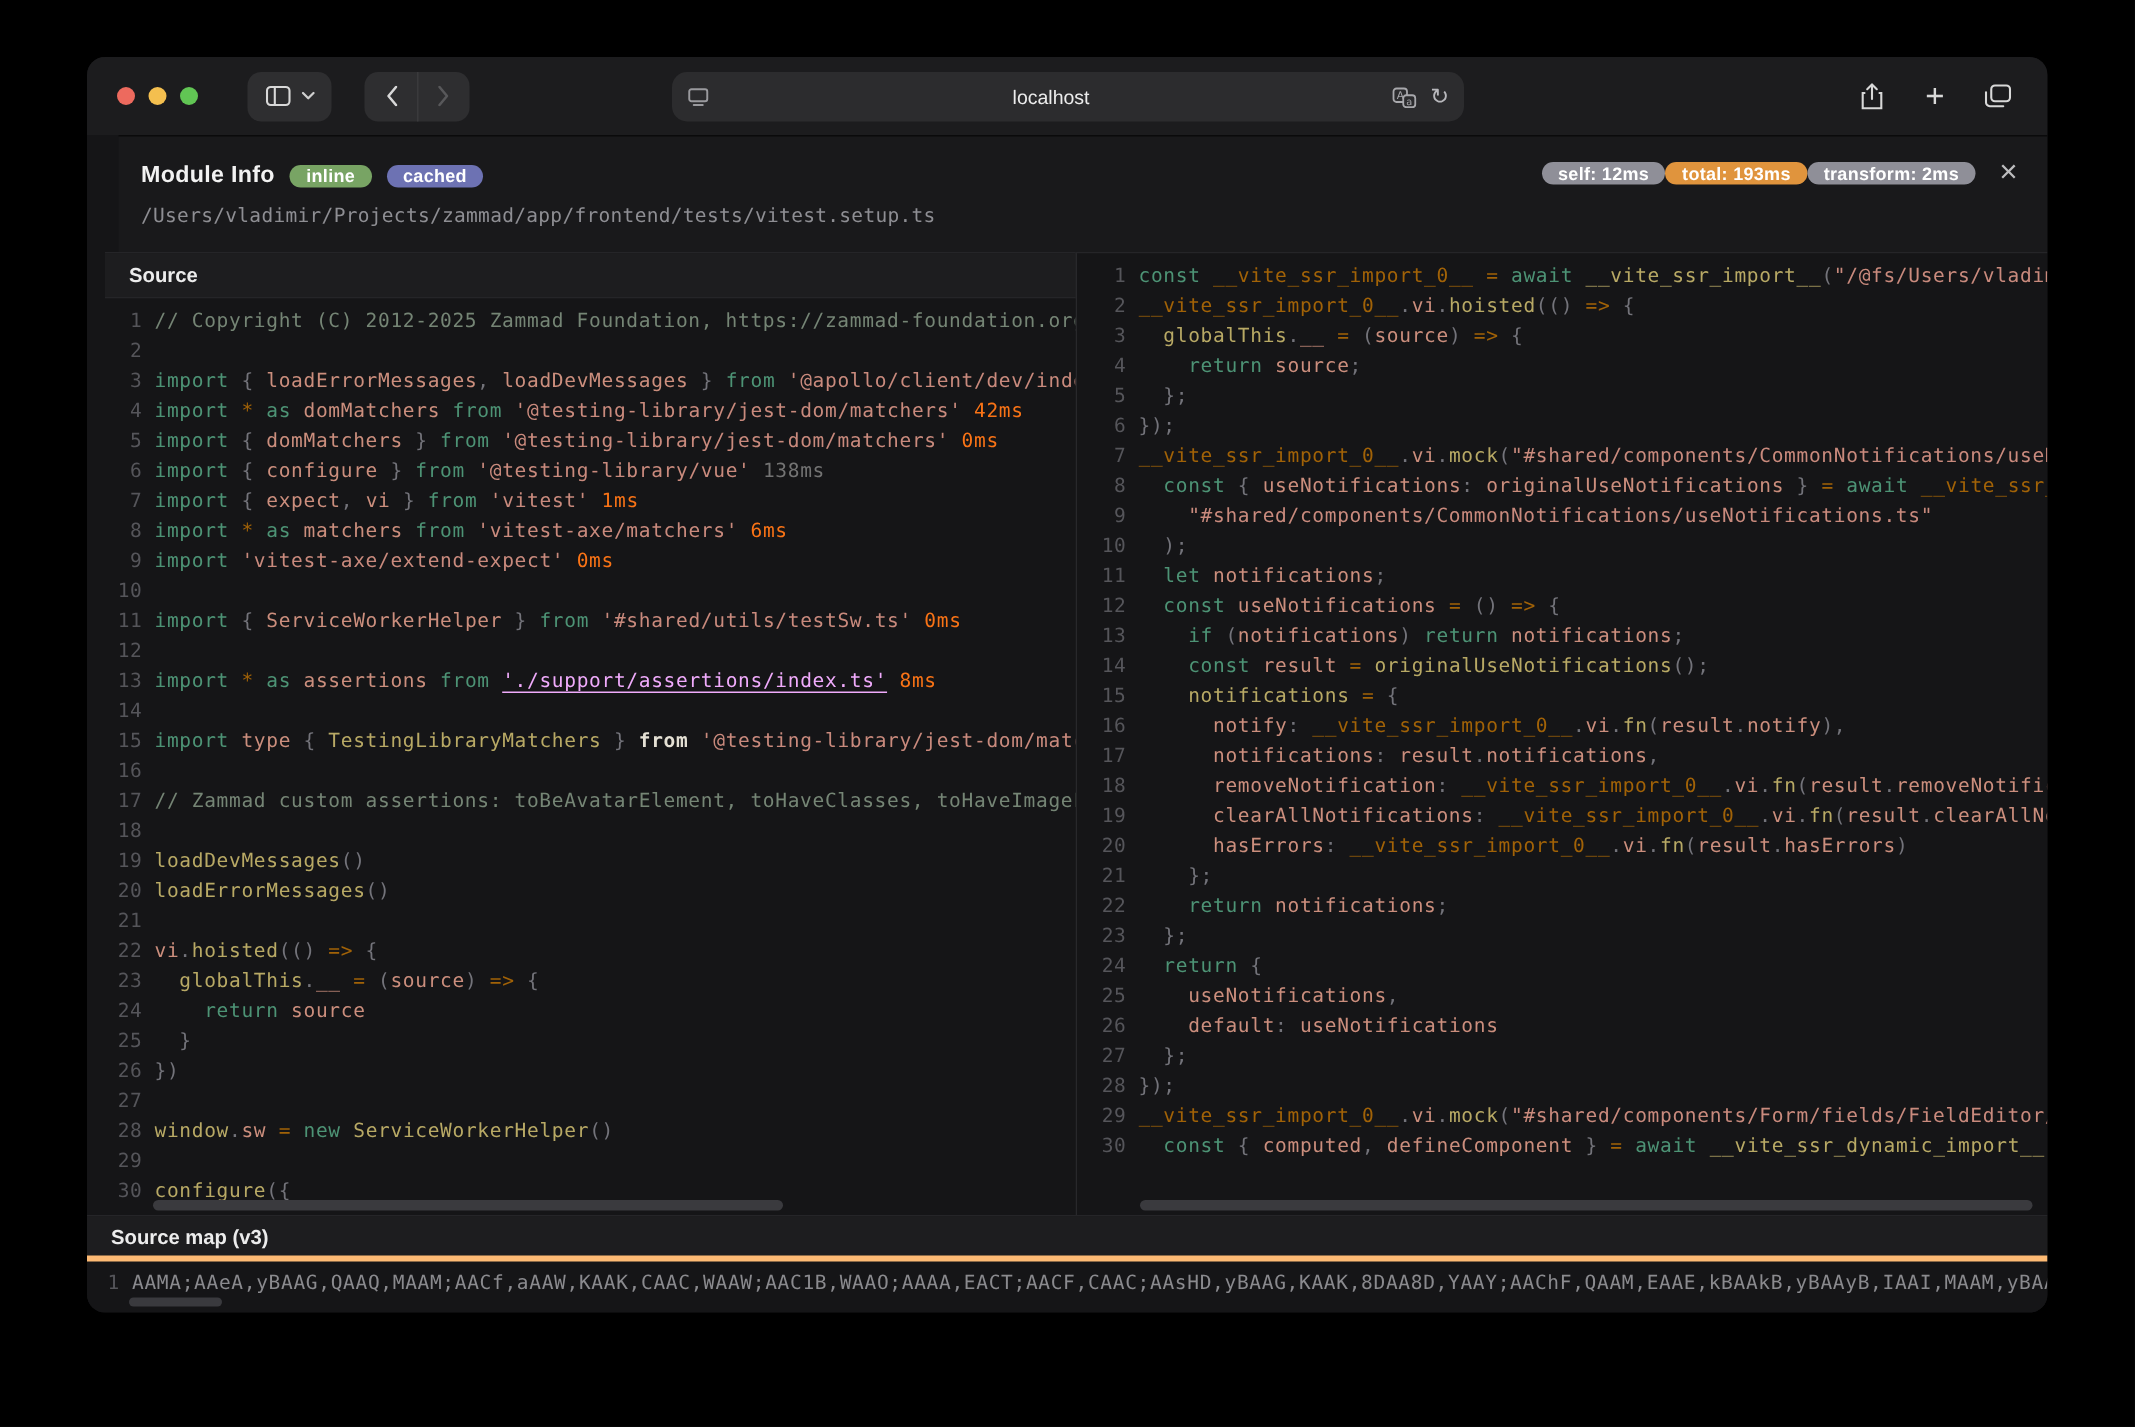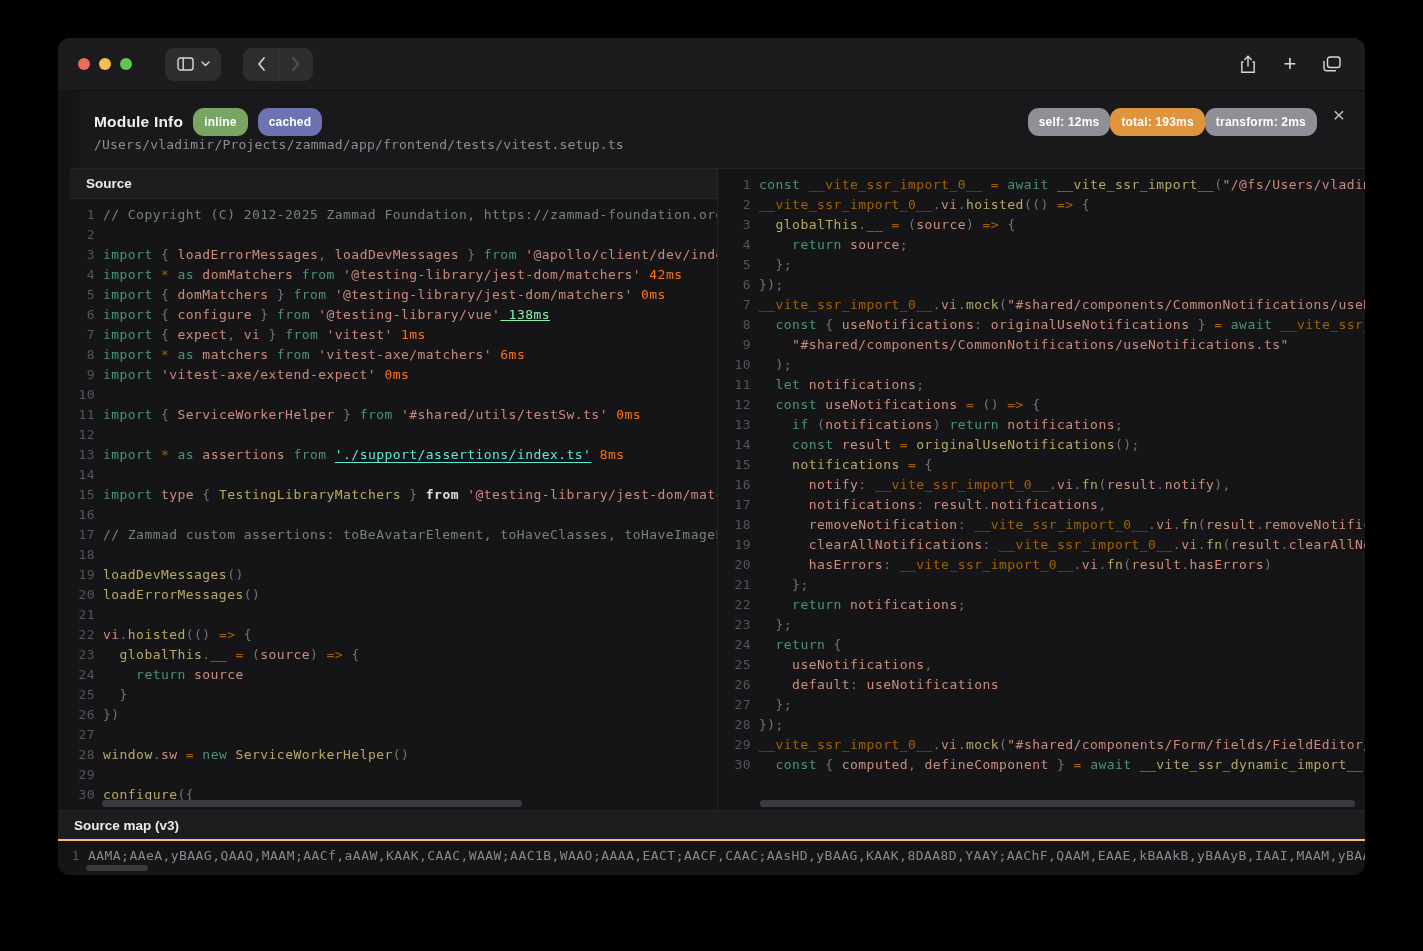--- a/index.html
+++ b/index.html
@@ -25,21 +25,21 @@
   .tb-actions { position:absolute; right:18px; top:0; height:52px; display:flex; align-items:center; gap:12px; }
   .tb-act { width:30px; height:30px; display:flex; align-items:center; justify-content:center; border-radius:7px; }
   .plus-glyph { color:#d8d8d8; font-size:22px; font-weight:400; line-height:1; }
   svg.icon { display:block; }
 
   
   .modhead { position:absolute; left:0; top:52px; right:0; height:78px; background:#19191b;
     border-top:1px solid #0a0a0b;margin-left:21px; }
   .mh-row1 { position:absolute; left:15px; top:17px; display:flex; align-items:center; gap:10px; }
   .mh-title { color:#f2f2f2; font-size:15.5px; font-weight:700; letter-spacing:.2px; }
-  .pill { height:28px; border-radius:11px; display:inline-flex; align-items:center;
+  .pill { height:15px; border-radius:11px; display:inline-flex; align-items:center;
     padding:0 11px; color:#fff; font-size:12px; font-weight:700; letter-spacing:.2px; }
   .mh-right { position:absolute; right:48px; top:17px; display:flex; align-items:center; }
   .mh-close { position:absolute; right:12px; top:10px; width:28px; height:28px; display:flex;
     align-items:center; justify-content:center; color:#bdbdbf; font-size:21px; cursor:pointer; }
   .mh-path { position:absolute; left:15px; top:46px; color:#8e8e93; font-size:13px;
     font-family:"DejaVu Sans Mono","Liberation Mono",monospace; letter-spacing:.2px; }
 
   
   .panels { position:absolute; left:12px; top:130px; right:0; height:642px; display:flex; }
   .panel { flex:1; min-width:0; display:flex; flex-direction:column; border-top:1px solid #252528; }
@@ -56,32 +56,32 @@
 
   .tk-c { color:#758575; } 
   .tk-k { color:#4D9375; } 
   .tk-s { color:#C98A7D; } 
   .tk-i { color:#CB8E7D; } 
   .tk-f { color:#B8A965; } 
   .tk-p { color:#73737a; } 
   .tk-d { color:#a16207; } 
   .tk-b { color:#E4E0D4; font-weight:700; }
   .tk-t { color:#f97316; } 
-  .tk-T { color:#86efac;text-decoration:underline; } 
-  .tk-u { color:#5eead4; text-decoration:underline; text-underline-offset:3px; cursor:pointer; }
+  .tk-T { color:#737373; } 
+  .tk-u { color:#f0abfc; text-decoration:underline; text-underline-offset:3px; cursor:pointer; }
   .tk-m { color:#8a8a8e; } 
 
   .hscroll { position:absolute; height:7px; background:#3a3a3e; border-radius:4px; bottom:3px; }
   .hs-src { left:32px; width:420px; }
   .hs-tr  { left:42px; right:10px; }
 
   
   .sourcemap { position:absolute; left:0; bottom:0; right:0; height:65px; background:#151517;
     border-top:1px solid #252528; }
-  .sm-h { height:30px; background:#1d1d1f; border-bottom:2px solid #fdba74; display:flex;
+  .sm-h { height:30px; background:#1d1d1f; border-bottom:4px solid #fdba74; display:flex;
     align-items:center; padding:0 16px; color:#ececec; font-size:13.5px; font-weight:700; }
   .sm-body { position:relative; height:35px; padding-top:5px; overflow:hidden; }
   .sm-body .ln { width:22px; }
   .hs-sm { left:28px; width:62px; height:6px; bottom:5px; }
 </style>
 </head>
 <body>
 
 <div class="window">
 
@@ -108,20 +108,36 @@
           <polyline points="7,1 2,7 7,13" fill="none" stroke="#d8d8d8" stroke-width="1.7" stroke-linecap="round" stroke-linejoin="round"></polyline>
         </svg>
       </div>
       <div class="nav-btn" style="border-left:1px solid #3a3a3c">
         <svg class="icon" width="9" height="14" viewBox="0 0 9 14">
           <polyline points="2,1 7,7 2,13" fill="none" stroke="#58585a" stroke-width="1.7" stroke-linecap="round" stroke-linejoin="round"></polyline>
         </svg>
       </div>
     </div>
 
+    <div class="urlbar">
+      <svg class="icon" width="15" height="13" viewBox="0 0 15 13">
+        <rect x="1.5" y="1.5" width="12" height="8" rx="1.5" fill="none" stroke="#9a9a9e" stroke-width="1.3"></rect>
+        <line x1="4.5" y1="12" x2="10.5" y2="12" stroke="#9a9a9e" stroke-width="1.3" stroke-linecap="round"></line>
+      </svg>
+      <div class="url-text">localhost</div>
+      <div class="url-icons-right">
+        <svg class="icon" width="17" height="14" viewBox="0 0 17 14">
+          <rect x="1" y="1" width="9" height="9" rx="2" fill="none" stroke="#a8a8ac" stroke-width="1.2"></rect>
+          <text x="5.5" y="8.2" font-size="7" fill="#a8a8ac" text-anchor="middle" font-family="DejaVu Sans">A</text>
+          <rect x="7.5" y="5.5" width="8" height="8" rx="2" fill="#2c2c2e" stroke="#a8a8ac" stroke-width="1.2"></rect>
+          <text x="11.5" y="12" font-size="6.5" fill="#a8a8ac" text-anchor="middle" font-family="DejaVu Sans">a</text>
+        </svg>
+        <div style="color:#b8b8bc;font-size:15px;line-height:1;">↻</div>
+      </div>
+    </div>
 
     <div class="tb-actions">
       <div class="tb-act">
         <svg class="icon" width="16" height="19" viewBox="0 0 16 19">
           <path d="M3 7 H1.8 V17.2 H14.2 V7 H13" fill="none" stroke="#d8d8d8" stroke-width="1.4" stroke-linecap="round"></path>
           <line x1="8" y1="1.5" x2="8" y2="11" stroke="#d8d8d8" stroke-width="1.4" stroke-linecap="round"></line>
           <polyline points="4.8,4.5 8,1.3 11.2,4.5" fill="none" stroke="#d8d8d8" stroke-width="1.4" stroke-linecap="round" stroke-linejoin="round"></polyline>
         </svg>
       </div>
       <div class="tb-act">

